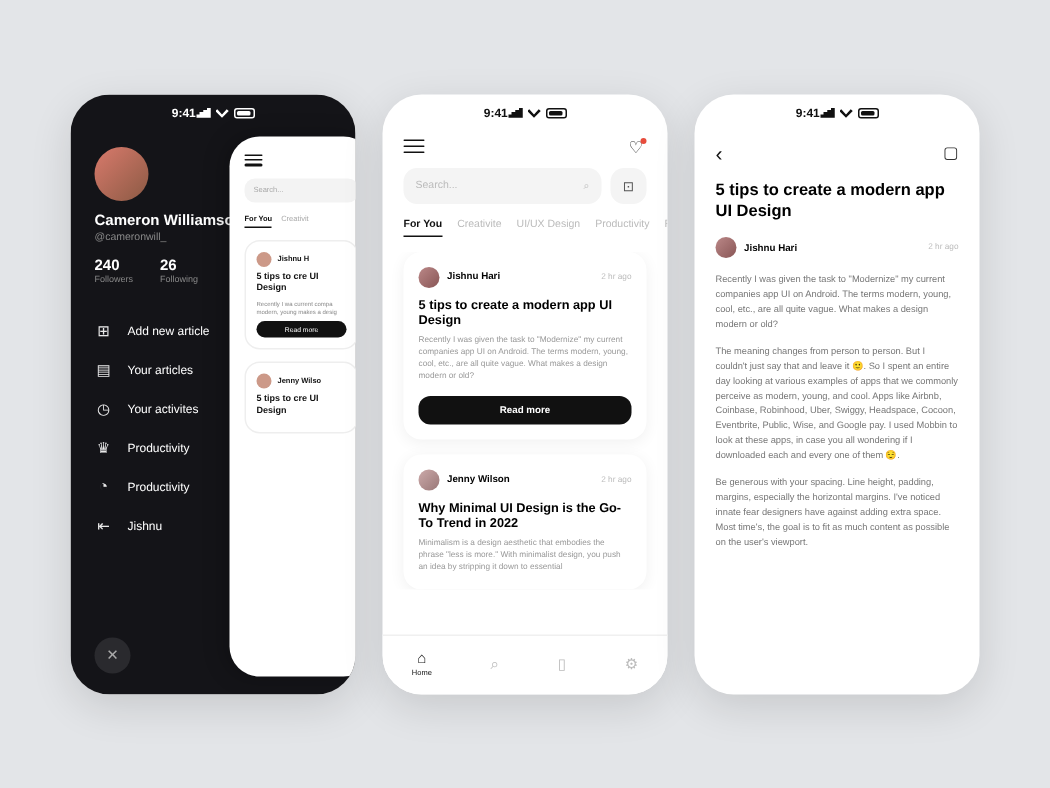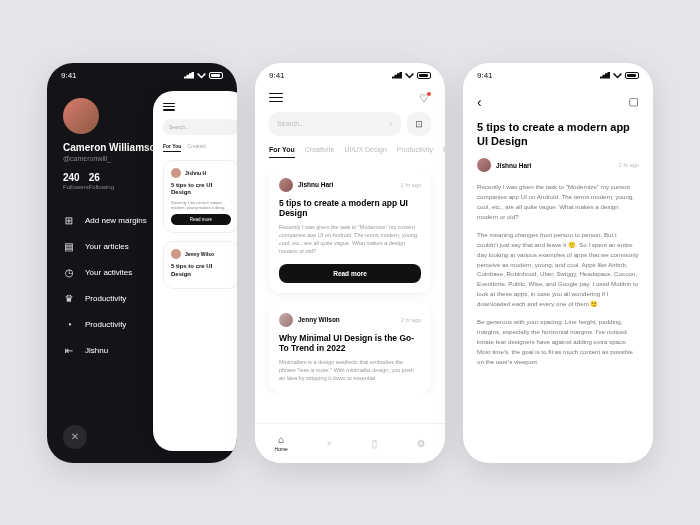--- a/index.html
+++ b/index.html
@@ -1,35 +1,35 @@
 <!DOCTYPE html>
 <html><head>
 <meta charset="utf-8">
 <style>
 *{margin:0;padding:0;box-sizing:border-box;font-family:-apple-system,BlinkMacSystemFont,'Segoe UI',sans-serif}
 body{background:#e3e5e8;display:flex;align-items:center;justify-content:center;width:700px;height:525px;overflow:hidden}
 .canvas{display:flex;gap:18px;align-items:flex-start;justify-content:center;padding:40px 20px}
 .phone{width:190px;height:400px;border-radius:26px;background:#fff;position:relative;overflow:hidden;box-shadow:0 8px 28px rgba(0,0,0,.12);flex-shrink:0}
-.status-bar{display:flex;justify-content:space-between;align-items:center;padding:8px 14px;font-size:8px;font-weight:400}
+.status-bar{display:flex;justify-content:center;align-items:center;padding:8px 14px;font-size:8px;font-weight:700}
 .status-bar.light{color:#fff}
 .status-bar.dark{color:#111}
 .status-icons{display:flex;gap:3px;align-items:center}
 .sig,.wifi,.batt{display:inline-block}
 .sig{width:10px;height:7px;background:currentColor;clip-path:polygon(0 100%,0 70%,25% 70%,25% 45%,50% 45%,50% 25%,75% 25%,75% 0,100% 0,100% 100%)}
 .wifi{width:9px;height:7px;background:currentColor;clip-path:polygon(50% 100%,0 35%,15% 20%,50% 70%,85% 20%,100% 35%)}
 .batt{width:14px;height:7px;border:1px solid currentColor;border-radius:2px;position:relative}
 .batt::after{content:"";position:absolute;left:1px;top:1px;bottom:1px;width:9px;background:currentColor;border-radius:1px}
 
 
 .drawer{position:absolute;inset:0;background:#141418;color:#fff;padding-top:0}
 .drawer .profile{padding:10px 16px 14px}
 .avatar-lg{width:36px;height:36px;border-radius:50%;background:linear-gradient(135deg,#d97a6c,#8b5a44);margin-bottom:8px}
 .prof-name{font-size:10px;font-weight:600}
 .prof-handle{font-size:7px;color:#888;margin-top:2px}
-.stats{display:flex;margin-top:10px}
+.stats{display:flex;gap:18px;margin-top:10px}
 .stat-num{font-size:10px;font-weight:600}
 .stat-lbl{font-size:6px;color:#888;margin-top:1px}
 .menu{padding:4px 16px}
 .menu-item{display:flex;align-items:center;gap:10px;padding:7px 0;font-size:8px;font-weight:500}
 .mi-icon{width:12px;height:12px;display:flex;align-items:center;justify-content:center;font-size:10px;opacity:.9}
 .close-btn{position:absolute;bottom:14px;left:16px;width:24px;height:24px;border-radius:50%;background:#2a2a2e;display:flex;align-items:center;justify-content:center;font-size:10px;color:#aaa}
 .peek{position:absolute;top:28px;right:-12px;width:96px;height:360px;background:#fff;border-radius:20px;box-shadow:-3px 0 14px rgba(0,0,0,.25);padding:12px 10px;color:#111;font-size:6px;overflow:hidden}
 .peek .ham{width:12px;height:8px;display:flex;flex-direction:column;justify-content:space-between;margin-bottom:8px}
 .peek .ham span{height:1.2px;background:#111;border-radius:1px}
 .peek-search{background:#f3f3f3;border-radius:7px;height:16px;display:flex;align-items:center;padding:0 6px;color:#aaa;font-size:5px;margin-bottom:8px}
@@ -108,21 +108,21 @@
           </div>
           <div>
             <div class="stat-num">26</div>
             <div class="stat-lbl">Following</div>
           </div>
         </div>
       </div>
       <div class="menu">
         <div class="menu-item">
             <span class="mi-icon">⊞</span>
-            <span>Add new margins</span>
+            <span>Add new article</span>
           </div>
         <div class="menu-item">
             <span class="mi-icon">▤</span>
             <span>Your articles</span>
           </div>
         <div class="menu-item">
             <span class="mi-icon">◷</span>
             <span>Your activites</span>
           </div>
         <div class="menu-item">

